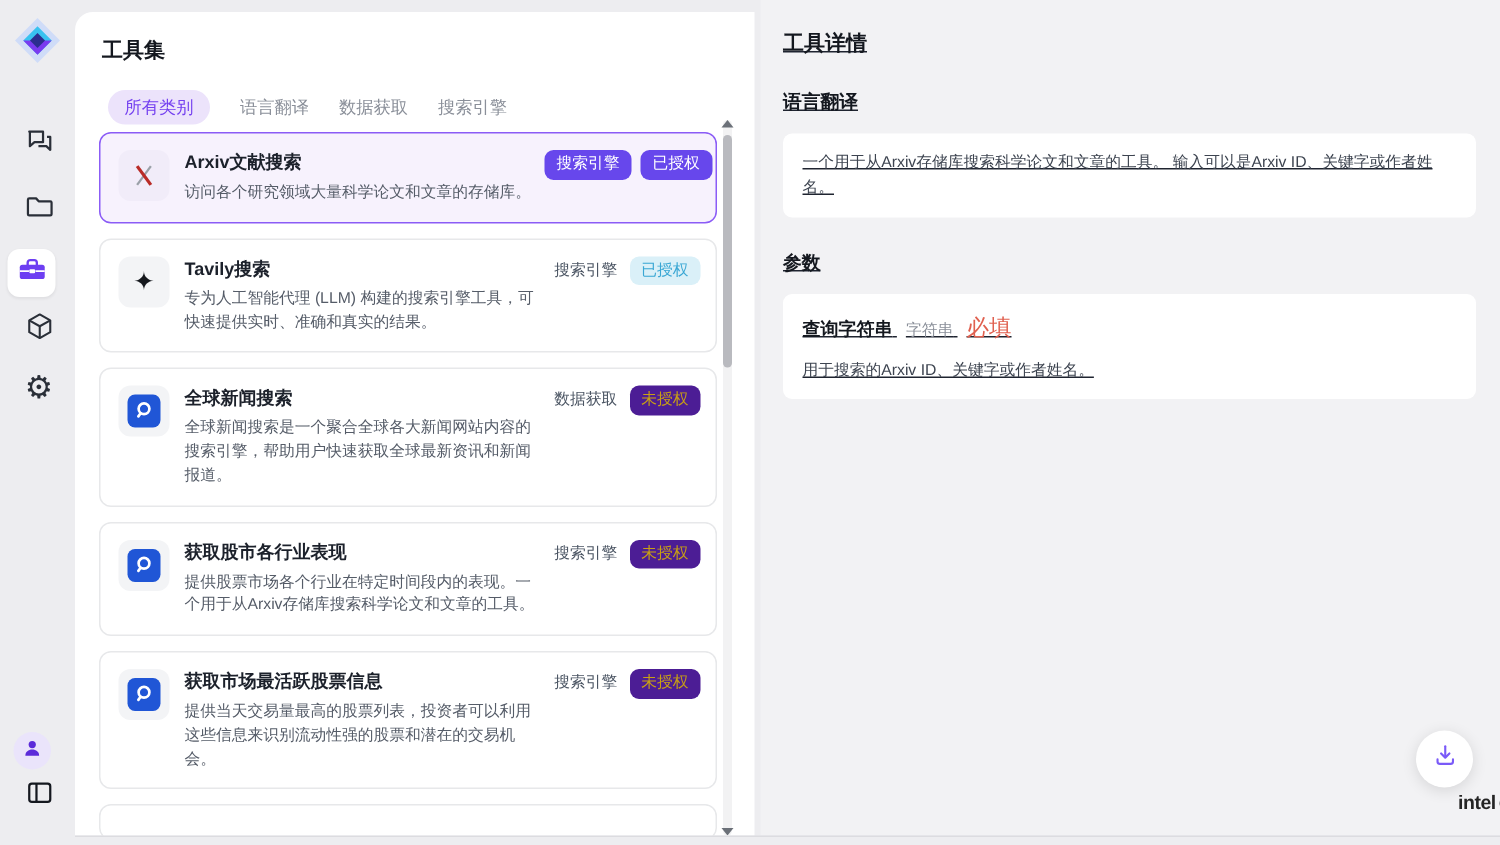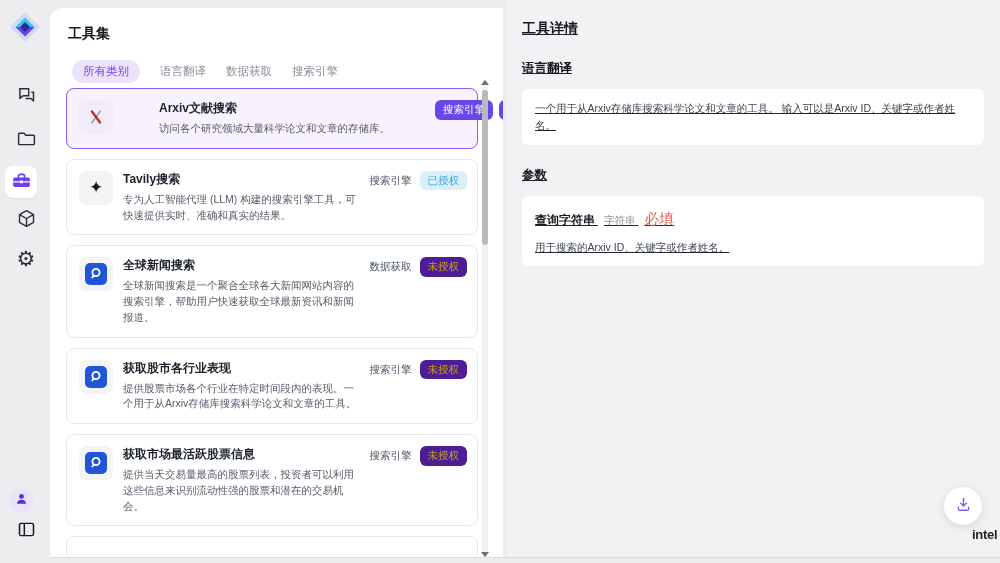--- a/index.html
+++ b/index.html
@@ -23,21 +23,21 @@
   
   .main-panel { position:absolute; left:50px; top:8px; width:453px; height:549px; background:#ffffff;
                 border-radius:12px 0 0 0; overflow:hidden; }
   .panel-title { position:absolute; left:18px; top:17px; font-size:14px; font-weight:bold; color:#14181f; }
   .tabs { position:absolute; left:22px; top:52px; display:flex; align-items:center; gap:20px; }
   .tab { font-size:11.5px; color:#8a8f99; cursor:pointer; }
   .tab.active { background:#ece3fb; color:#7440f0; padding:4px 11px; border-radius:13px; }
   .card-list { position:absolute; left:16px; top:80px; width:412px; }
   .card { display:flex; align-items:flex-start; background:#ffffff; border:1px solid #e7e8ea; border-radius:8px;
           padding:11px 10px 11px 12px; margin-bottom:10px; cursor:pointer; }
-  .card.selected { border:1.5px solid #8b5cf6; background:#f7f2fd;gap:36px; }
+  .card.selected { border:1.5px solid #8b5cf6; background:#f7f2fd; }
   .card-icon { flex:none; width:34px; height:34px; border-radius:8px; background:#f3f4f6;
                display:flex; align-items:center; justify-content:center; }
   .card.selected .card-icon { background:#f1ecf9; }
   .blue-chip { width:22px; height:22px; background:#2056d6; border-radius:5px; display:flex; align-items:center; justify-content:center; }
   .star-glyph { font-size:17px; color:#15181d; line-height:1; }
   .card-body { flex:none; width:240px; margin-left:10px; min-width:0; }
   .card-title { font-size:12px; font-weight:bold; color:#1c212b; margin-bottom:4px; }
   .card-desc { font-size:10.5px; color:#555c68; line-height:1.5; }
   .card-badges { margin-left:auto; display:flex; gap:6px; white-space:nowrap; }
   .badge { font-size:10.5px; padding:3px 8px; border-radius:6px; line-height:1.3; }

